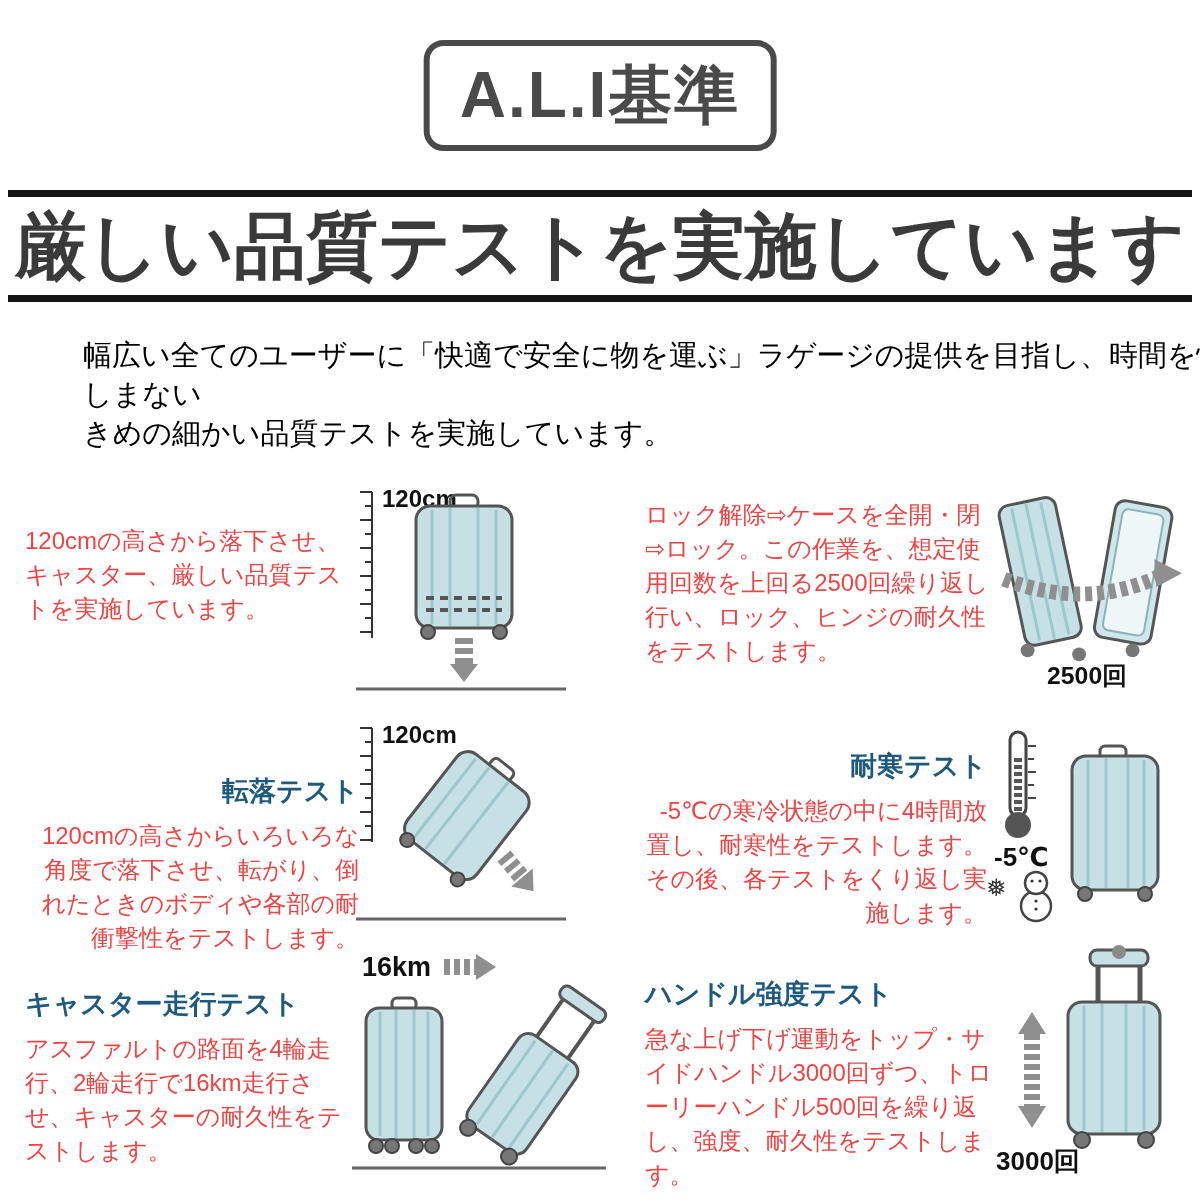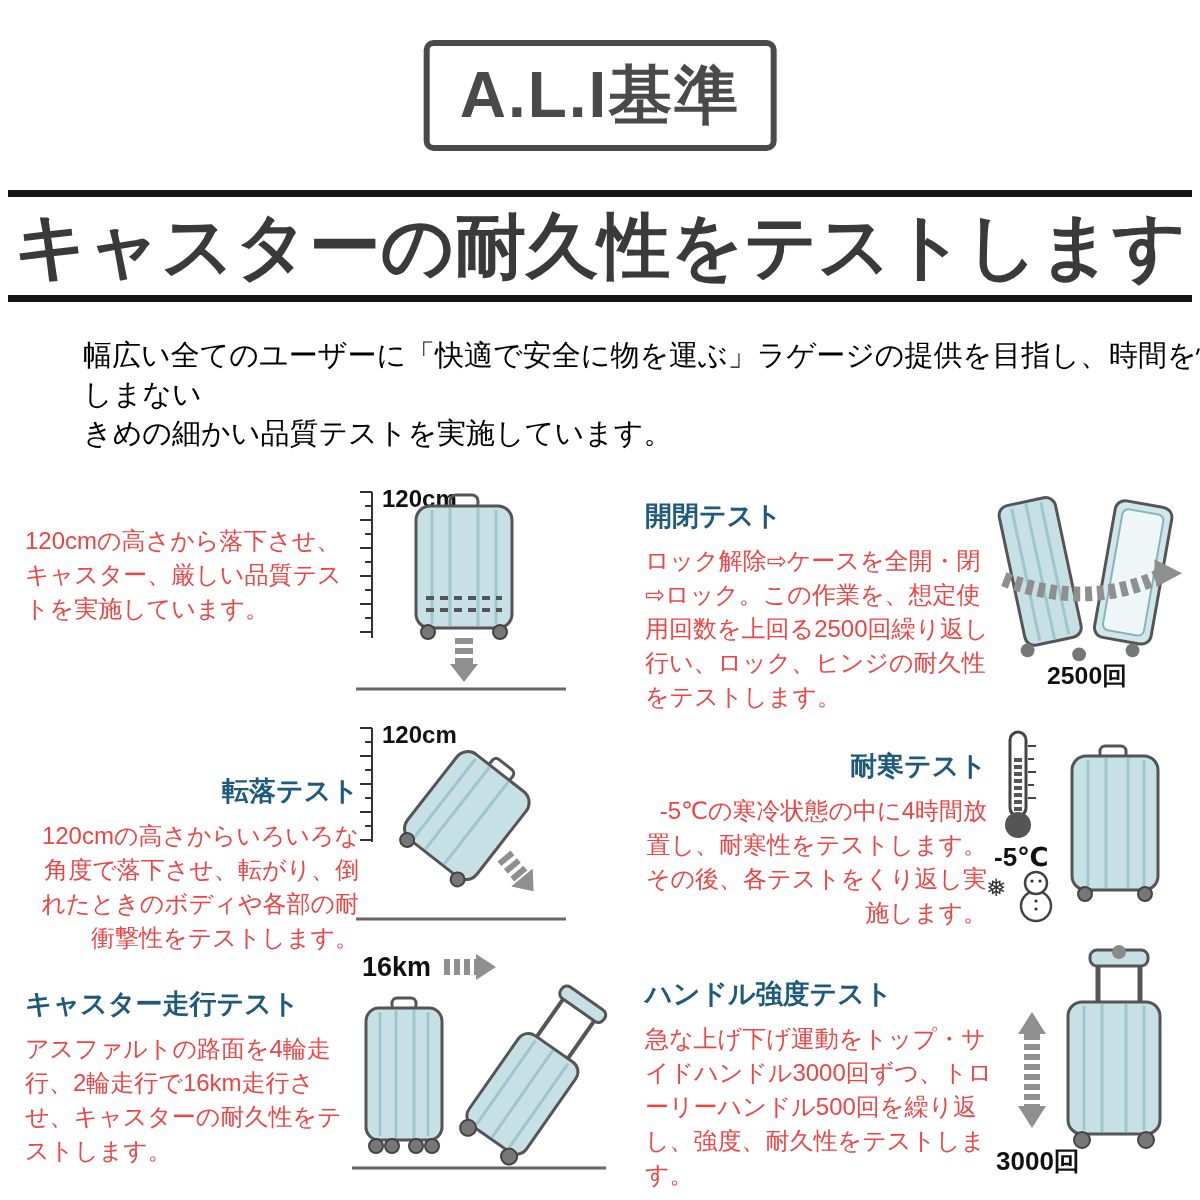--- a/index.html
+++ b/index.html
@@ -1,21 +1,21 @@
 <!DOCTYPE html>
 <html><head>
 <meta charset="utf-8">
 <style>
   * { margin:0; padding:0; box-sizing:border-box; }
   html,body { background:#ffffff; }
   body { font-family:"Liberation Sans","DejaVu Sans",sans-serif; }
   .page { position:relative; width:1200px; height:1200px; background:#ffffff; overflow:hidden; }
 
   .logo-box { position:absolute; top:40px; left:50%; transform:translateX(-50%);
-              border:6px solid #4a4a4a; border-radius:10px; padding:6px 30px; background:#fff; }
+              border:6px solid #4a4a4a; border-radius:20px; padding:6px 30px; background:#fff; }
   .logo-text { font-size:64px; font-weight:bold; color:#4a4a4a; letter-spacing:2px; white-space:nowrap; }
 
   .rule { position:absolute; left:8px; right:8px; height:7px; background:#151515; }
   .rule-top { top:190px; }
   .rule-bottom { top:295px; }
   .main-title { position:absolute; top:197px; left:0; width:100%; text-align:center;
                 font-size:72px; font-weight:bold; color:#3a3a3a; line-height:98px; white-space:nowrap; }
 
   .intro { position:absolute; top:336px; left:36px; width:1148px;
            font-size:29px; line-height:1.34; color:#000000;margin-left:47px; }
@@ -45,21 +45,21 @@
 </head>
 <body>
 
 <div class="page">
 
   <div class="logo-box">
     <div class="logo-text">A.L.I基準</div>
   </div>
 
   <div class="rule rule-top"></div>
-  <div class="main-title">キャスターの耐久性をテストします</div>
+  <div class="main-title">厳しい品質テストを実施しています</div>
   <div class="rule rule-bottom"></div>
 
   <div class="intro">
     <div>幅広い全てのユーザーに「快適で安全に物を運ぶ」ラゲージの提供を目指し、時間を惜しまない</div>
     <div>きめの細かい品質テストを実施しています。</div>
   </div>
 
   <div class="test-text t1">
     <div class="test-desc">120cmの高さから落下させ、キャスター、厳しい品質テストを実施しています。</div>
   </div>
@@ -92,21 +92,20 @@
       <circle cx="148" cy="146" r="7" fill="#777" stroke="#444" stroke-width="2"></circle>
     </g>
     <g>
       <line x1="112" y1="152" x2="112" y2="178" stroke="#8f8f8f" stroke-width="18" stroke-dasharray="6 4"></line>
       <polygon points="98,178 126,178 112,196" fill="#8f8f8f"></polygon>
     </g>
     <line x1="4" y1="203" x2="214" y2="203" stroke="#666" stroke-width="3"></line>
   </svg>
 
   <div class="test-text t2">
-    <div class="test-title">開閉テスト</div>
     <div class="test-desc">ロック解除⇨ケースを全開・閉⇨ロック。この作業を、想定使用回数を上回る2500回繰り返し行い、ロック、ヒンジの耐久性をテストします。</div>
   </div>
   <svg class="illu i2" viewBox="0 0 200 202">
     <g>
       <g transform="rotate(10 150 95)">
         <rect x="116" y="16" width="58" height="140" rx="10" fill="#cfe6ea" stroke="#555" stroke-width="3"></rect>
         <rect x="124" y="24" width="42" height="124" rx="6" fill="#eef6f8" stroke="#8ab2ba" stroke-width="2"></rect>
       </g>
       <g transform="rotate(-12 55 95)">
         <rect x="26" y="12" width="58" height="144" rx="10" fill="#c6e0e5" stroke="#555" stroke-width="3"></rect>

